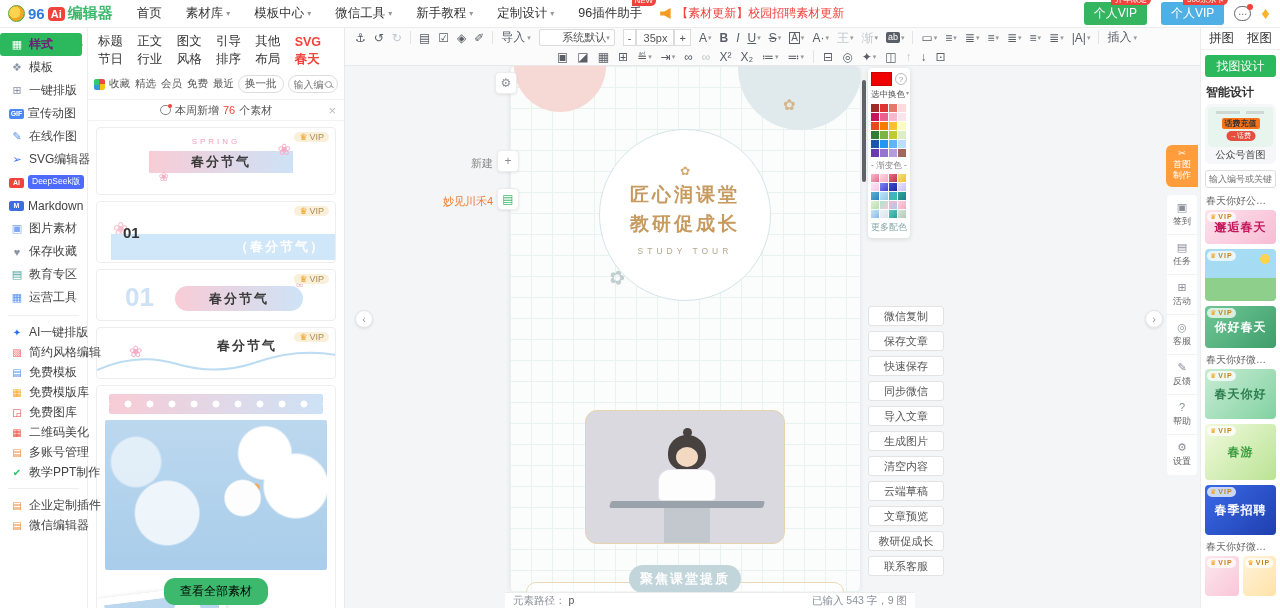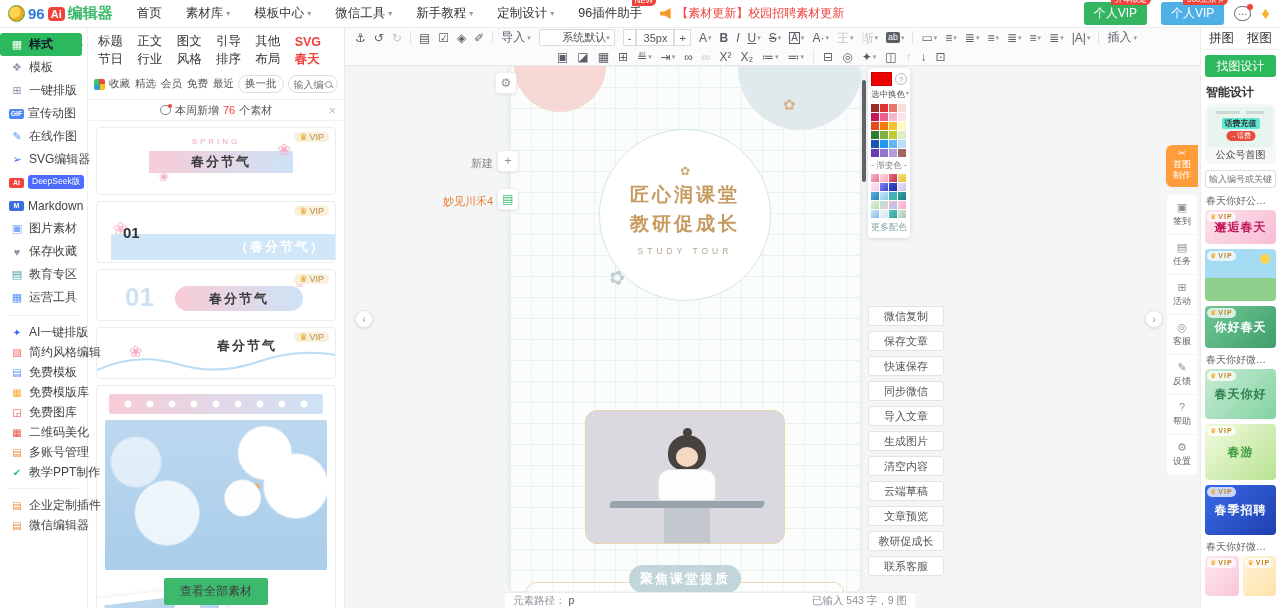--- a/index.html
+++ b/index.html
@@ -26,21 +26,21 @@
 .vip-btn .badge{position:absolute;top:-8px;right:-4px;background:#f0433c;color:#fff;font-size:8px;border-radius:6px 6px 6px 0;padding:0 4px;line-height:11px;white-space:nowrap}
 .chat-ic{position:relative;width:17px;height:15px;border:1.5px solid #606266;border-radius:8px;display:flex;align-items:center;justify-content:center;font-size:9px;color:#606266;line-height:0}
 .chat-ic .dot{position:absolute;top:-3px;right:-3px;width:6px;height:6px;border-radius:50%;background:#f0433c}
 .gem{font-size:17px;color:#f7b32e}
 
 #sidebar{position:absolute;left:0;top:28px;width:88px;height:580px;background:#fff;border-right:1px solid #efefef;z-index:40}
 .side-item{display:flex;align-items:center;height:23px;padding-left:9px;gap:4px;cursor:pointer;position:relative}
 .s-icon{width:16px;text-align:center;font-size:11px;color:#8a94a6;flex:none}
 .side-item span.lbl{font-size:12px;color:#444;white-space:nowrap}
 .side-item.active{background:#2cb85c;border-radius:3px;margin-right:5px}
-.side-item.active .lbl{color:#0f172a;font-weight:bold}
+.side-item.active .lbl{color:#701a75;font-weight:bold}
 .side-item.active .s-icon{color:#fff}
 .side-item.active:after{content:"";position:absolute;right:-5px;top:8px;border:4px solid transparent;border-left-color:#2cb85c}
 .side-tools .side-item{height:20px}
 .side-tools .lbl{font-size:10.5px;color:#555}
 .side-tools .s-icon{font-size:10px}
 .ic-gif,.ic-ai,.ic-m{font-size:7px!important;font-weight:bold;color:#fff!important;border-radius:2px;line-height:10px;width:15px!important}
 .ic-gif{background:#4a88f7}.ic-ai{background:#f0433c}.ic-m{background:#3b6fe0}
 .side-div{border-top:1px solid #efefef;margin:6px 8px}
 .ds-badge{position:absolute;left:28px;top:147px;background:#4d6bfe;color:#fff;font-size:8.5px;border-radius:3px;padding:1px 4px;z-index:2}
 
@@ -78,21 +78,21 @@
  radial-gradient(circle at 72% 22%,#ffffff 0 13%,rgba(255,255,255,0) 14%),
  radial-gradient(circle at 86% 44%,#ffffff 0 15%,rgba(255,255,255,0) 16%),
  radial-gradient(circle at 62% 52%,#fdfdfd 0 11%,rgba(255,255,255,0) 12%),
  radial-gradient(circle at 76% 33%,#f9c46a 0 2.2%,rgba(0,0,0,0) 3%),
  radial-gradient(circle at 68% 45%,#f0a65a 0 1.8%,rgba(0,0,0,0) 2.6%),
  radial-gradient(circle at 28% 62%,rgba(255,255,255,.78) 0 17%,rgba(255,255,255,0) 18%),
  radial-gradient(circle at 14% 28%,rgba(255,255,255,.6) 0 11%,rgba(255,255,255,0) 12%),
  linear-gradient(180deg,#bcd8ef,#a9cdea)}
 .c5-photo{margin:0 8px;height:150px;border-radius:2px}
 .c5-photo2{position:absolute;left:4px;top:205px;width:128px;height:86px;border:7px solid #fff;box-shadow:0 2px 6px rgba(0,0,0,.2);transform:rotate(-7deg)}
-.view-all{position:absolute;left:50%;transform:translateX(-50%);bottom:3px;background:#3cb96d;color:#404040;font-size:12px;border:0;border-radius:2px;padding:5px 16px;cursor:pointer;z-index:5;white-space:nowrap}
+.view-all{position:absolute;left:50%;transform:translateX(-50%);bottom:3px;background:#3cb96d;color:#000000;font-size:12px;border:0;border-radius:11px;padding:5px 16px;cursor:pointer;z-index:5;white-space:nowrap}
 
 #workspace{position:absolute;left:345px;top:28px;width:855px;height:580px;background:#f4f5f6}
 #etoolbar{position:absolute;left:0;top:0;width:855px;height:38px;background:#fbfbfc;border-bottom:1px solid #e8e8e8;z-index:10}
 .trow{display:flex;align-items:center;height:19px;gap:8px;padding-left:10px;white-space:nowrap}
 .trow2{padding-left:212px;gap:9px}
 .tbi{display:inline-flex;align-items:center;gap:1px;font-size:12px;color:#5a5e66;cursor:pointer;line-height:1}
 .tbi em{font-style:normal;font-size:7px;color:#999}
 .tbi i{font-style:normal}
 .tbi.dim{color:#c3c7cd}
 .tbi.bold i{font-weight:bold}
@@ -166,21 +166,21 @@
 
 #rightpanel{position:absolute;left:1200px;top:28px;width:80px;height:580px;background:#fff;border-left:1px solid #ececec;overflow:hidden;z-index:40}
 .rp-tabs{display:flex;justify-content:center;gap:13px;align-items:center;height:22px;border-bottom:1px solid #f0f0f0}
 .rp-tabs span{font-size:12.5px;color:#333;cursor:pointer;white-space:nowrap}
 .rp-design{margin:5px 4px 0;height:22px;background:#2cb85c;border-radius:3px;color:#fff;font-size:12px;display:flex;align-items:center;justify-content:center;cursor:pointer;white-space:nowrap}
 .rp-smart{margin:7px 5px 3px;font-size:12px;font-weight:bold;color:#333;white-space:nowrap}
 .rp-card{margin:0 4px;background:#f6f7f8;border-radius:6px;padding:3px;cursor:pointer}
 .rp-thumb{height:40px;background:#e8f5ee;border-radius:4px;position:relative;overflow:hidden}
 .rp-thumb .dash{position:absolute;top:4px;left:8px;width:24px;height:3px;background:#cfd8d4}
 .rp-thumb .dash2{left:38px;width:18px}
-.rp-t1{position:absolute;top:11px;left:50%;transform:translateX(-50%);background:#5eead4;font-size:8px;font-weight:bold;color:#333;border-radius:2px;padding:0 3px;white-space:nowrap}
+.rp-t1{position:absolute;top:11px;left:50%;transform:translateX(-50%);background:#f97316;font-size:8px;font-weight:bold;color:#333;border-radius:2px;padding:0 3px;white-space:nowrap}
 .rp-t2{position:absolute;top:24px;left:50%;transform:translateX(-50%);background:#e84c3d;font-size:7px;color:#fff;border-radius:6px;padding:0 4px;white-space:nowrap}
 .rp-cap{height:14px;font-size:10px;color:#444;text-align:center;line-height:16px;white-space:nowrap}
 .rp-search{margin:6px 4px;height:18px;border:1px solid #ddd;border-radius:3px;display:flex;align-items:center;padding:0 3px}
 .rp-search input{border:0;outline:0;width:100%;font-size:9px;color:#333;background:transparent}
 .rp-caption{margin:4px 5px 2px;font-size:10px;color:#666;white-space:nowrap;overflow:hidden;text-overflow:ellipsis}
 .rp-banners{margin:0 4px}
 .rp-banner{position:relative;border-radius:4px;margin-bottom:5px;display:flex;align-items:center;justify-content:center;font-weight:bold;font-size:12px;overflow:hidden;cursor:pointer;letter-spacing:1px}
 .rp-vip{position:absolute;top:2px;left:2px;background:rgba(255,255,255,.75);border-radius:6px;padding:0 3px;font-size:7px;color:#c0841f;display:flex;align-items:center;gap:1px;line-height:10px}
 .rp-vip b{color:#f59e0b;font-size:7px}
 .banner-bike:after{content:"";position:absolute;right:6px;top:5px;width:10px;height:10px;border-radius:50%;background:#ffd34d}

